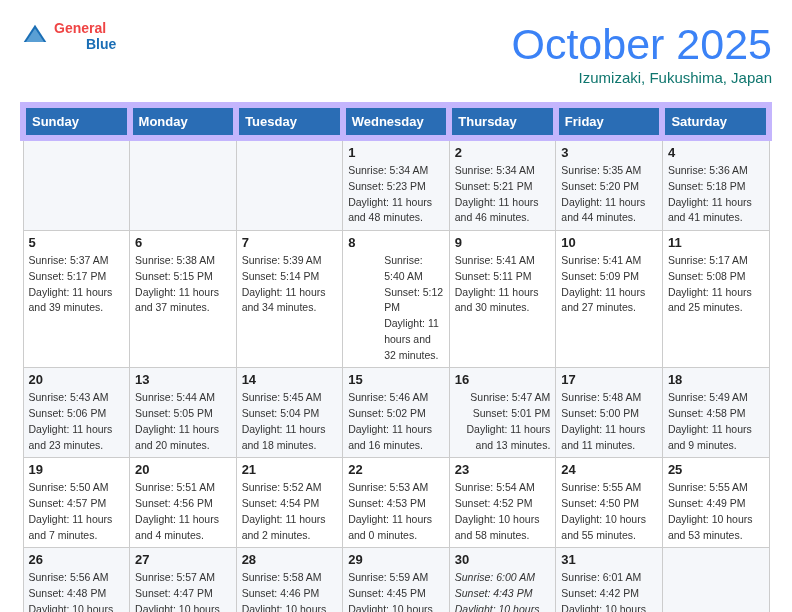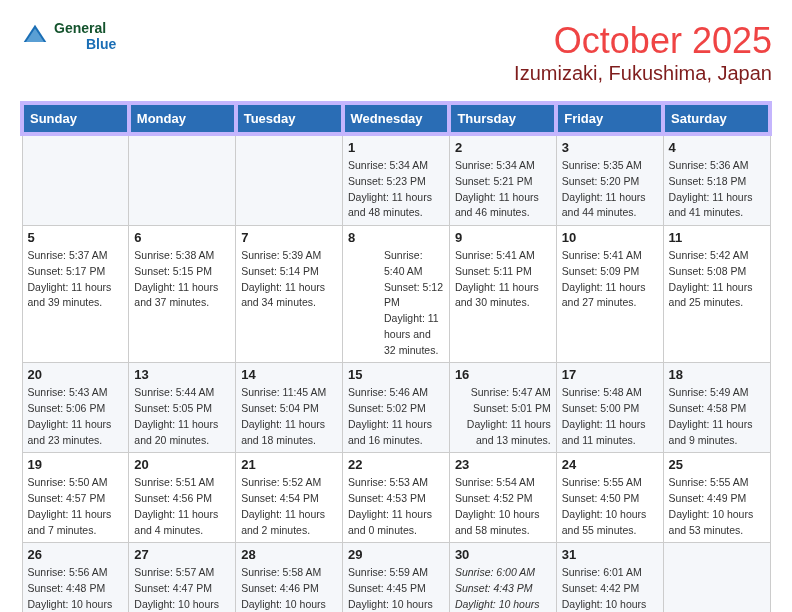--- a/index.html
+++ b/index.html
@@ -20,51 +20,51 @@
       display: flex;
       align-items: center;
       gap: 4px;
     }
     .logo-text {
       display: flex;
       flex-direction: column;
       font-size: 14px;
       font-weight: bold;
     }
-    .logo-general { color: #14532d; }
+    .logo-general { color: #ef4444; }
     .logo-blue { color: #1a6eb5; padding-left: 32px; }
     .logo-icon {
       width: 30px;
       height: 30px;
     }
     .title-section {
       text-align: right;
     }
     .month-title {
-      font-size: 36px;
+      font-size: 43px;
       font-weight: 300;
-      color: #ef4444;
+      color: #3b82f6;
     }
     .location {
-      font-size: 20px;
-      color: #7f1d1d;
+      font-size: 15px;
+      color: #0f766e;
     }
     table {
       width: 100%;
       border-collapse: collapse;
       table-layout: fixed;
     }
     thead tr th {
       background-color: #2a6db5;
       color: white;
       text-align: left;
       padding: 6px 6px;
       font-size: 13px;
       font-weight: bold;
-      border: 4px solid #c4b5fd;
+      border: 6px solid #c4b5fd;
       margin-left: 12px;
     }
     tbody tr td {
       border: 1px solid #ccc;
       vertical-align: top;
       padding: 4px 5px;
       font-size: 10.5px;
       color: #333;
       height: 88px;
     }
@@ -181,41 +181,41 @@
 Daylight: 11 hours and 30 minutes.</div>
         </td>
         <td>
           <div class="day-number">10</div>
           <div class="day-info" style="white-space: pre-line;">Sunrise: 5:41 AM
 Sunset: 5:09 PM
 Daylight: 11 hours and 27 minutes.</div>
         </td>
         <td>
           <div class="day-number">11</div>
-          <div class="day-info" style="white-space: pre-line;">Sunrise: 5:42 AM
+          <div class="day-info" style="white-space: pre-line;">Sunrise: 5:17 AM
 Sunset: 5:08 PM
 Daylight: 11 hours and 25 minutes.</div>
         </td>
       </tr>
       <tr>
         <td>
           <div class="day-number">20</div>
           <div class="day-info" style="white-space: pre-line;">Sunrise: 5:43 AM
 Sunset: 5:06 PM
 Daylight: 11 hours and 23 minutes.</div>
         </td>
         <td>
           <div class="day-number">13</div>
           <div class="day-info" style="white-space: pre-line;">Sunrise: 5:44 AM
 Sunset: 5:05 PM
 Daylight: 11 hours and 20 minutes.</div>
         </td>
         <td>
           <div class="day-number">14</div>
-          <div class="day-info" style="white-space: pre-line;">Sunrise: 11:45 AM
+          <div class="day-info" style="white-space: pre-line;">Sunrise: 5:45 AM
 Sunset: 5:04 PM
 Daylight: 11 hours and 18 minutes.</div>
         </td>
         <td>
           <div class="day-number">15</div>
           <div class="day-info" style="white-space: pre-line;">Sunrise: 5:46 AM
 Sunset: 5:02 PM
 Daylight: 11 hours and 16 minutes.</div>
         </td>
         <td>

